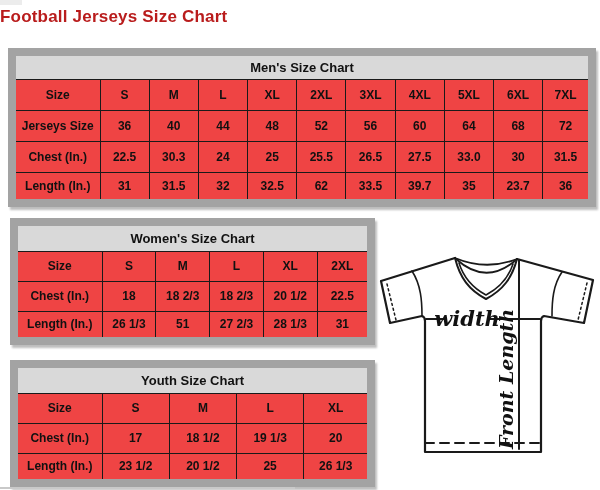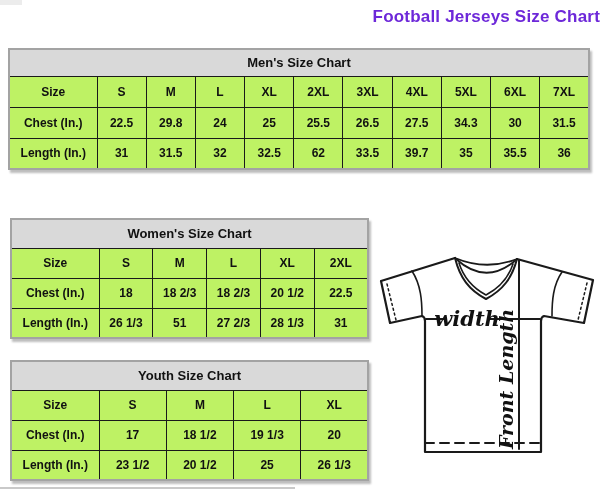--- a/index.html
+++ b/index.html
@@ -10,32 +10,32 @@
     width: 600px;
     height: 490px;
     background: #ffffff;
     overflow: hidden;
   }
   .page-title {
     position: absolute;
     top: 7px;
     left: 0;
     width: 600px;
-    text-align: right;
+    text-align: left;
     font-size: 17px;
     font-weight: bold;
-    color: #6d28d9;
+    color: #b91c1c;
     letter-spacing: 0.2px;
   }
   table.size-table {
     position: absolute;
     border-collapse: collapse;
     table-layout: fixed;
-    background: #bef264;
-    border: 2px solid #a3a3a3;
+    background: #ef4444;
+    border: 8px solid #a3a3a3;
     box-shadow: 2px 3px 2px #bdbdbd;
   }
   table.size-table th, table.size-table td {
     border: 1px solid #1a1a1a;
     text-align: center;
     vertical-align: middle;
     font-weight: bold;
     font-size: 12px;
     color: #111;
     padding: 0;
@@ -108,43 +108,56 @@
           <td>L</td>
           <td>XL</td>
           <td>2XL</td>
           <td>3XL</td>
           <td>4XL</td>
           <td>5XL</td>
           <td>6XL</td>
           <td>7XL</td>
         </tr>
         <tr class="data-row">
+          <td>Jerseys Size</td>
+          <td>36</td>
+          <td>40</td>
+          <td>44</td>
+          <td>48</td>
+          <td>52</td>
+          <td>56</td>
+          <td>60</td>
+          <td>64</td>
+          <td>68</td>
+          <td>72</td>
+        </tr>
+        <tr class="data-row">
           <td>Chest (In.)</td>
           <td>22.5</td>
-          <td>29.8</td>
+          <td>30.3</td>
           <td>24</td>
           <td>25</td>
           <td>25.5</td>
           <td>26.5</td>
           <td>27.5</td>
-          <td>34.3</td>
+          <td>33.0</td>
           <td>30</td>
           <td>31.5</td>
         </tr>
         <tr class="data-row">
           <td>Length (In.)</td>
           <td>31</td>
           <td>31.5</td>
           <td>32</td>
           <td>32.5</td>
           <td>62</td>
           <td>33.5</td>
           <td>39.7</td>
           <td>35</td>
-          <td>35.5</td>
+          <td>23.7</td>
           <td>36</td>
         </tr>
       </tbody>
   </table>
 
   <table class="size-table" id="womens-table">
     <colgroup>
       <col style="width:88px">
       <col span="5" style="width:53.8px">
     </colgroup>

